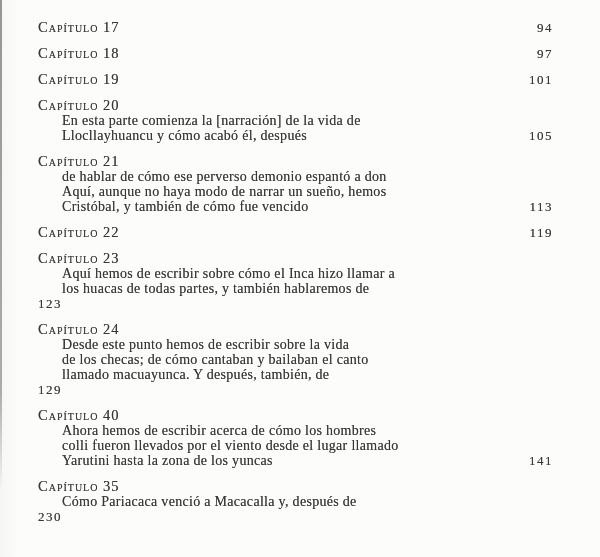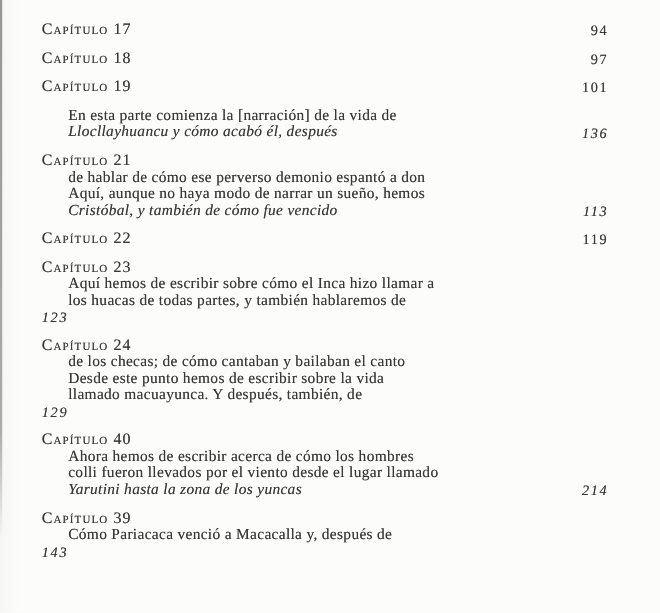--- a/index.html
+++ b/index.html
@@ -51,21 +51,21 @@
   }
   .chapter-heading {
     font-variant: small-caps;
     letter-spacing: 1px;
     font-size: 14.5px;
   }
   .desc-line {
     padding-left: 24px;
     line-height: 15px;
   }
-  .desc-line.flex-row { padding-left: 0; font-style: italic; }
+  .desc-line.flex-row { padding-left: 0; }
   .desc-line.flex-row .desc-text { padding-left: 24px; }
   .page-number {
     font-size: 13px;
     letter-spacing: 1.5px;
     white-space: nowrap;
   }
 </style>
 </head>
 <body>
 
@@ -84,24 +84,25 @@
           <span class="page-number">97</span>
         </div>
       </div>
       <div class="toc-entry">
         <div class="head-row flex-row">
           <span class="chapter-heading">Capítulo 19</span>
           <span class="page-number">101</span>
         </div>
       </div>
       <div class="toc-entry">
+        <div class="head-row"><span class="chapter-heading">Capítulo 20</span></div>
         <div class="desc-line"><span class="desc-text">En esta parte comienza la [narración] de la vida de</span></div>
         <div class="desc-line flex-row">
           <span class="desc-text">Llocllayhuancu y cómo acabó él, después</span>
-          <span class="page-number">136</span>
+          <span class="page-number">105</span>
         </div>
       </div>
       <div class="toc-entry">
         <div class="head-row"><span class="chapter-heading">Capítulo 21</span></div>
         <div class="desc-line"><span class="desc-text">de hablar de cómo ese perverso demonio espantó a don</span></div>
         <div class="desc-line"><span class="desc-text">Aquí, aunque no haya modo de narrar un sueño, hemos</span></div>
         <div class="desc-line flex-row">
           <span class="desc-text">Cristóbal, y también de cómo fue vencido</span>
           <span class="page-number">113</span>
         </div>
@@ -115,37 +116,37 @@
       <div class="toc-entry">
         <div class="head-row"><span class="chapter-heading">Capítulo 23</span></div>
         <div class="desc-line"><span class="desc-text">Aquí hemos de escribir sobre cómo el Inca hizo llamar a</span></div>
         <div class="desc-line"><span class="desc-text">los huacas de todas partes, y también hablaremos de</span></div>
         <div class="desc-line flex-row">
           <span class="page-number">123</span>
         </div>
       </div>
       <div class="toc-entry">
         <div class="head-row"><span class="chapter-heading">Capítulo 24</span></div>
+        <div class="desc-line"><span class="desc-text">Desde este punto hemos de escribir sobre la vida</span></div>
         <div class="desc-line"><span class="desc-text">de los checas; de cómo cantaban y bailaban el canto</span></div>
-        <div class="desc-line"><span class="desc-text">Desde este punto hemos de escribir sobre la vida</span></div>
         <div class="desc-line"><span class="desc-text">llamado macuayunca. Y después, también, de</span></div>
         <div class="desc-line flex-row">
           <span class="page-number">129</span>
         </div>
       </div>
       <div class="toc-entry">
         <div class="head-row"><span class="chapter-heading">Capítulo 40</span></div>
         <div class="desc-line"><span class="desc-text">Ahora hemos de escribir acerca de cómo los hombres</span></div>
         <div class="desc-line"><span class="desc-text">colli fueron llevados por el viento desde el lugar llamado</span></div>
         <div class="desc-line flex-row">
           <span class="desc-text">Yarutini hasta la zona de los yuncas</span>
-          <span class="page-number">214</span>
+          <span class="page-number">141</span>
         </div>
       </div>
       <div class="toc-entry">
-        <div class="head-row"><span class="chapter-heading">Capítulo 39</span></div>
+        <div class="head-row"><span class="chapter-heading">Capítulo 35</span></div>
         <div class="desc-line"><span class="desc-text">Cómo Pariacaca venció a Macacalla y, después de</span></div>
         <div class="desc-line flex-row">
-          <span class="page-number">143</span>
+          <span class="page-number">230</span>
         </div>
       </div>
     </div>
 </div>
 
 </body></html>

